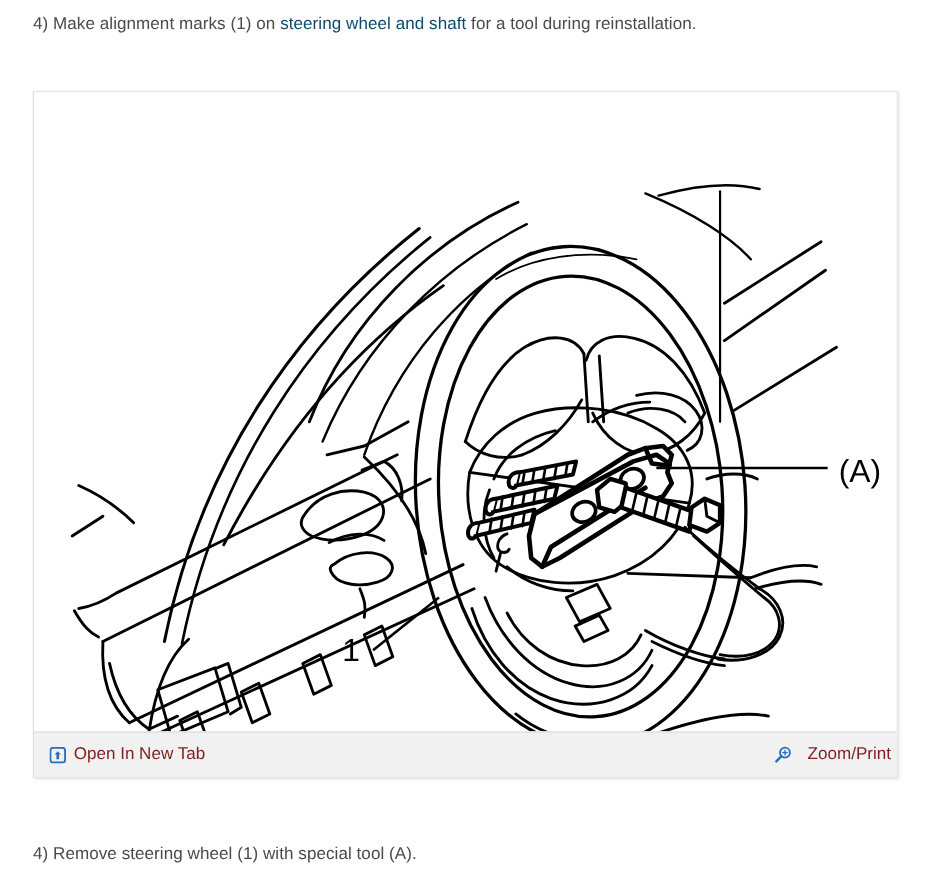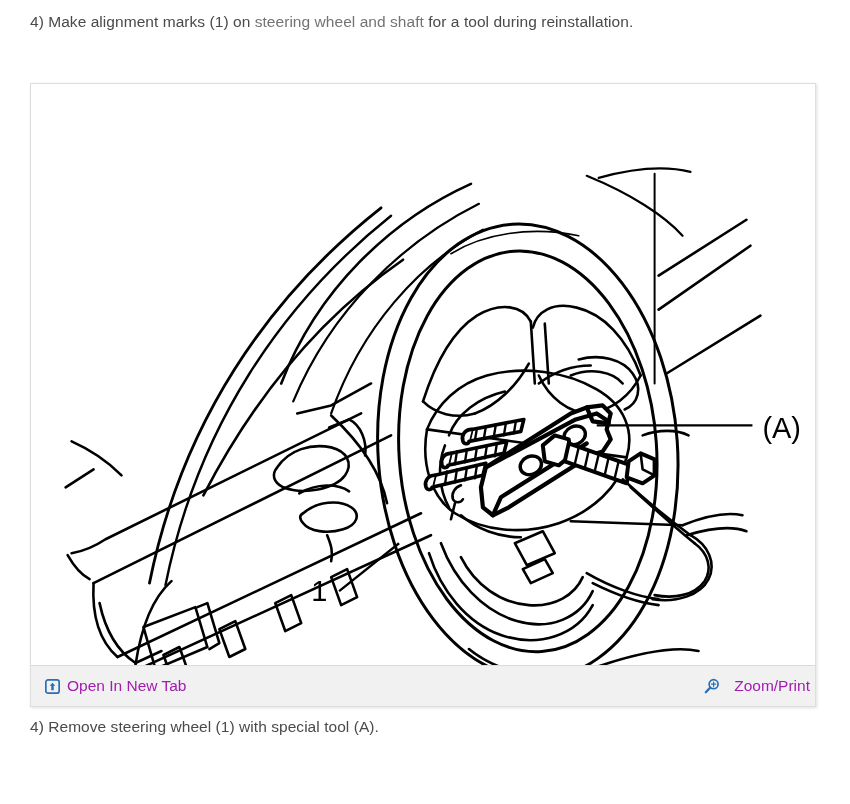--- a/index.html
+++ b/index.html
@@ -20,24 +20,24 @@
   .step-text {
     position: absolute;
     left: 30px;
     font-size: 15.5px;
     line-height: 20px;
     color: #4a4a4a;
     white-space: nowrap;
     letter-spacing: 0.05px;
   }
   .step-text.step-3 { top: 12px; }
-  .step-text.step-4 { top: 717px; }
+  .step-text.step-4 { top: 767px; }
 
   .inline-link {
-    color: #737373;
+    color: #0c4a6e;
     text-decoration: none;
     cursor: pointer;
   }
 
   
   .image-panel {
     position: absolute;
     left: 30px;
     top: 83px;
     width: 786px;
@@ -75,21 +75,21 @@
     display: flex;
     align-items: center;
     justify-content: space-between;
     padding: 0 3px 0 14px;
   }
 
   .toolbar-link {
     display: flex;
     align-items: center;
     gap: 7px;
-    color: #a21caf;
+    color: #7f1d1d;
     font-size: 15.5px;
     cursor: pointer;
     text-decoration: none;
     white-space: nowrap;
   }
   .toolbar-link .ico { display: block; flex: 0 0 auto; line-height: 0; }
 
   .toolbar-right { padding-right: 2px; gap: 14px; }
 
   

